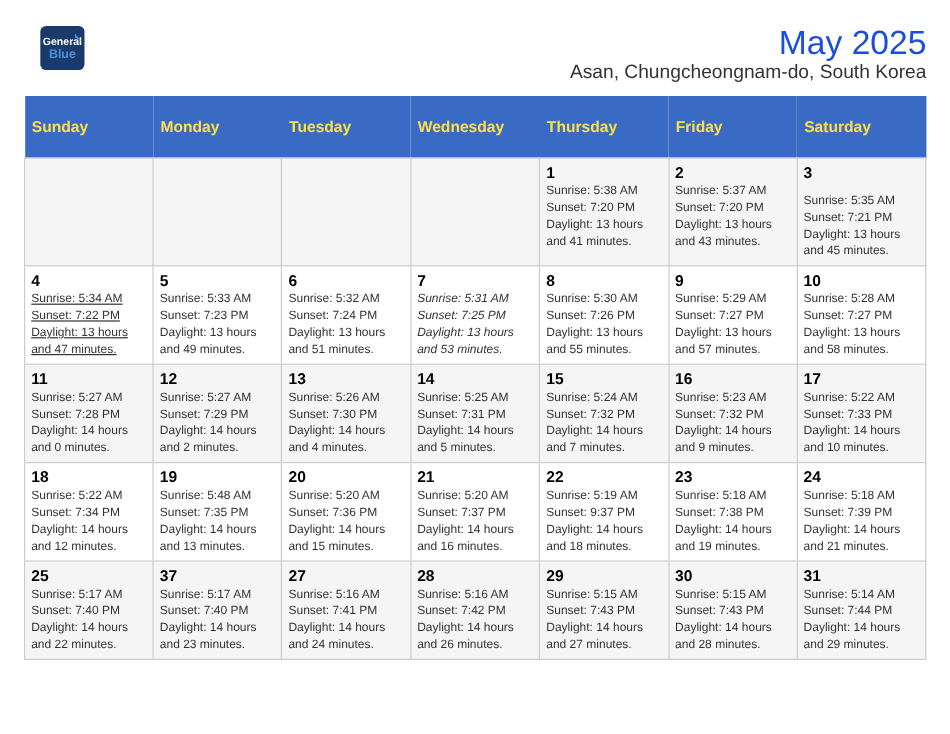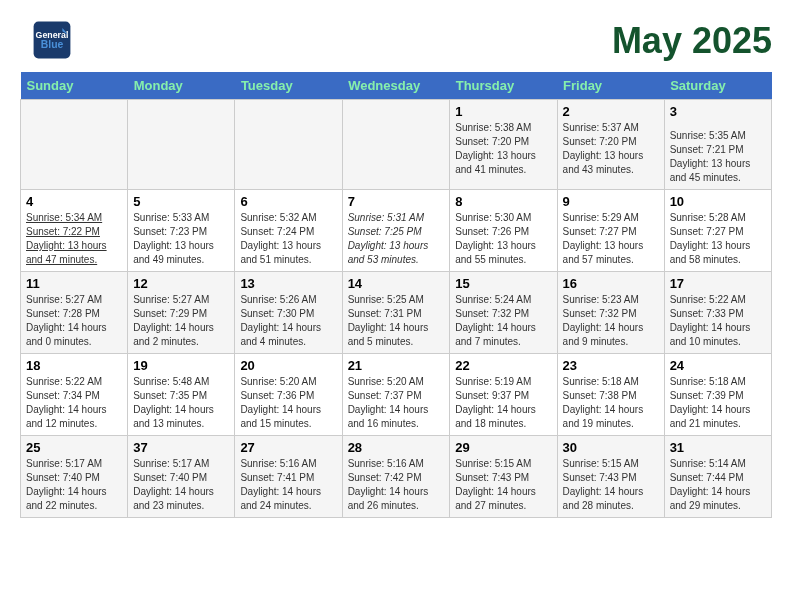--- a/index.html
+++ b/index.html
@@ -23,38 +23,38 @@
     }
     .logo-icon {
       width: 40px;
       height: 40px;
       margin-right: 4px;
     }
     .title-area {
       text-align: right;
     }
     .main-title {
-      font-size: 36px;
-      font-weight: bold;
-      color: #14532d;
+      font-size: 28px;
+      font-weight: normal;
+      color: #1d4ed8;
     }
     .subtitle {
       font-size: 16px;
       color: #333;
     }
     table {
       width: 100%;
       border-collapse: collapse;
       font-size: 11px;
     }
     thead th {
       background-color: #3a6bc4;
-      color: #86efac;
+      color: #fde047;
       text-align: left;
-      padding: 6px 6px;
+      padding: 18px 6px;
       font-size: 13px;
       font-weight: bold;
     }
     tbody td {
       border: 1px solid #ccc;
       vertical-align: top;
       padding: 4px 5px;
       width: 108px;
       min-height: 80px;
     }
@@ -86,20 +86,21 @@
   <div class="logo">
     <svg class="logo-icon" viewBox="0 0 50 50">
       <rect x="2" y="2" width="46" height="46" rx="6" fill="#1a3a6b"></rect>
       <text x="25" y="22" text-anchor="middle" fill="white" font-size="11" font-weight="bold" font-family="Arial">General</text>
       <text x="25" y="35" text-anchor="middle" fill="#4a90d9" font-size="13" font-weight="bold" font-family="Arial">Blue</text>
       <polygon points="38,10 45,18 38,14" fill="#4a90d9"></polygon>
     </svg>
   </div>
   <div class="title-area">
     <div class="main-title">May 2025</div>
+    <div class="subtitle">Asan, Chungcheongnam-do, South Korea</div>
   </div>
 </div>
 
 <table>
   <thead>
     <tr>
     <th>Sunday</th>
         <th>Monday</th>
         <th>Tuesday</th>
         <th>Wednesday</th>

